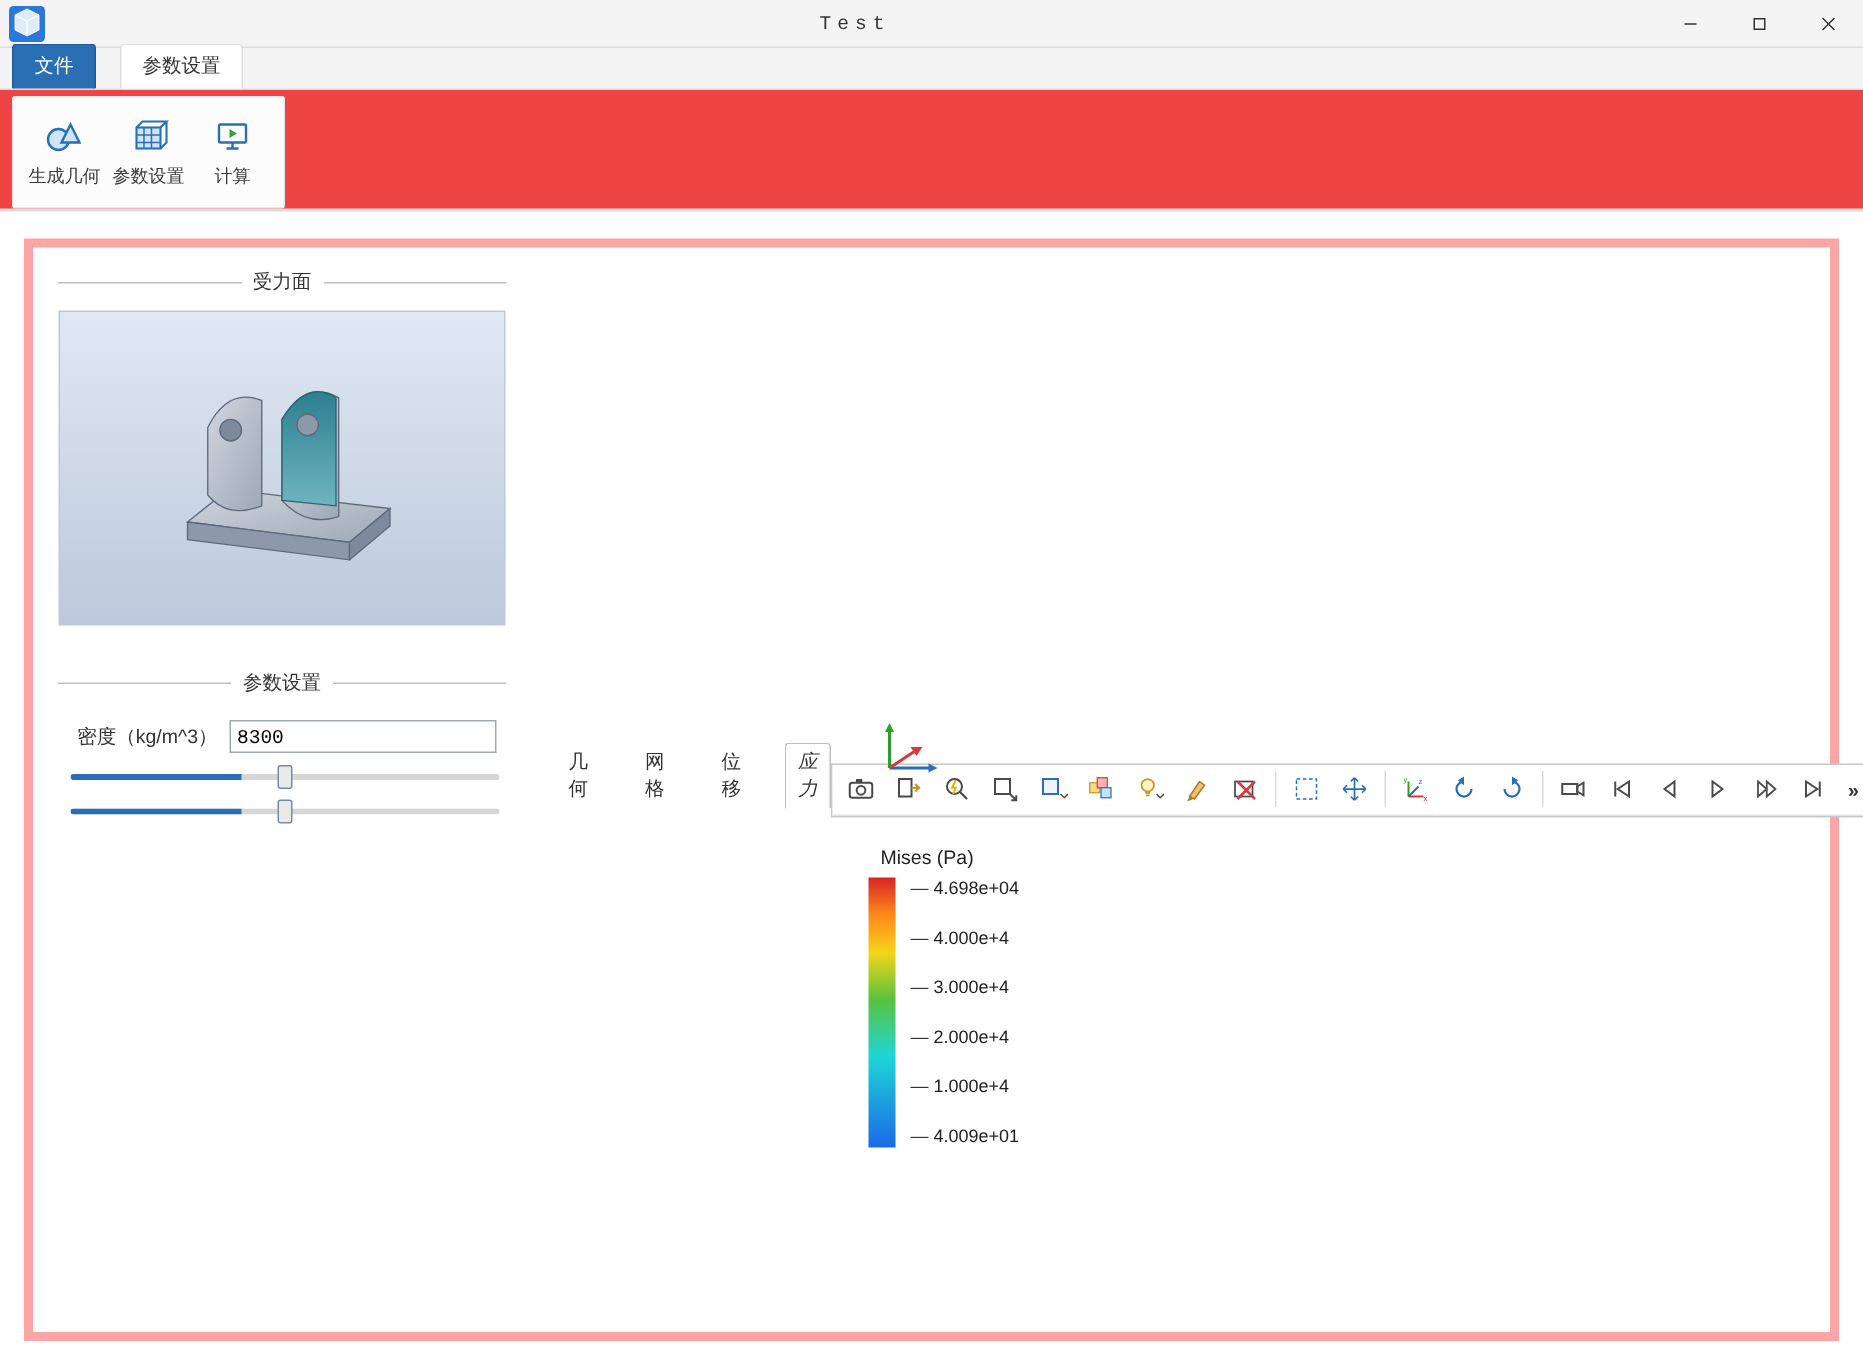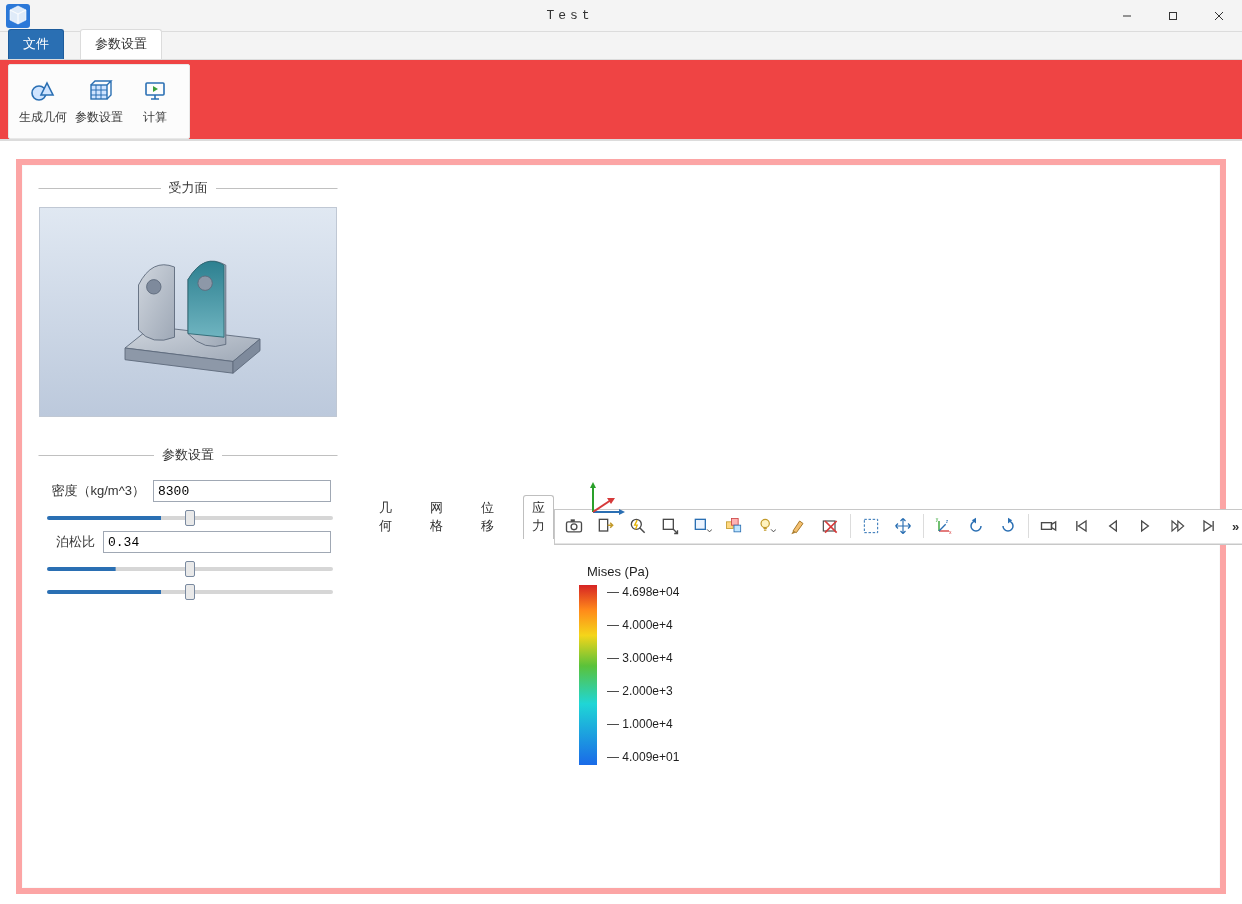--- a/index.html
+++ b/index.html
@@ -45,21 +45,21 @@
   .paramrow.short label { width:58px; }
   .paramrow input[type=text] { flex:1; font-family:"Courier New", monospace; font-size:13px; height:22px; border:1px solid #a0a8b4; padding:1px 4px; }
   .paramrow .slider { margin-top:6px; }
 
   input[type=range] { -webkit-appearance:none; width:100%; height:4px; background:linear-gradient(#2a6fb3,#2a6fb3) no-repeat, #d6d6d6; background-size: var(--fill,40%) 100%; border-radius:2px; }
   input[type=range]::-webkit-slider-thumb { -webkit-appearance:none; width:10px; height:16px; background:#e9e9e9; border:1px solid #7a8aa0; border-radius:2px; }
 
   .rightcol { flex:1; display:flex; flex-direction:row;align-items:center; }
   .viewtabs { height:24px; display:flex; align-items:flex-end; padding-left:6px; gap:20px; font-size:13px; }
   .viewtabs .vt { padding:3px 8px 4px; border:1px solid transparent; border-bottom:none; cursor:default; }
-  .viewtabs .vt.active { border-color:#bfbfbf; background:#fff; border-top-left-radius:3px; border-top-right-radius:3px; }
+  .viewtabs .vt.active { border-color:#bfbfbf; background:#fff; border-top-left-radius:3px; border-top-right-radius:3px;font-style:italic; }
 
   .viewer { flex:1; border:1px solid #c8c8c8; background:linear-gradient(#e2eaf5, #c6d3e6); display:flex; flex-direction:column; position:relative; }
   .vtoolbar { height:34px; background:#fff; border-bottom:1px solid #e4e4e4; display:flex; align-items:center; padding:0 4px; gap:2px; overflow:hidden; }
   .tbtn { width:30px; height:28px; display:flex; align-items:center; justify-content:center; border:1px solid transparent; border-radius:2px; cursor:default; flex:0 0 auto; }
   .tbtn svg { width:20px; height:20px; }
   .tsep { width:1px; height:24px; background:#dcdcdc; margin:0 3px; flex:0 0 auto; }
   .tmore { margin-left:auto; padding:0 6px; font-weight:bold; }
 
   .canvas { flex:1; position:relative; }
   .legend { position:absolute; left:24px; top:20px; font-family:"Arial", sans-serif; font-size:13px; color:#1e1e1e; }
@@ -182,27 +182,20 @@
 
         <div class="paramrow">
           <div class="line1">
             <label>密度（kg/m^3）</label>
             <input type="text" value="8300" style="">
           </div>
           <div class="slider"><input type="range" style="--fill: 40%;" value="50"></div>
         </div>
 
 
-        <div class="paramrow short">
-          <div class="line1">
-            <label>泊松比</label>
-            <input type="text" value="0.34" style="">
-          </div>
-          <div class="slider"><input type="range" style="--fill: 24%;" value="50"></div>
-        </div>
 
         <div class="paramrow short">
           <div class="slider"><input type="range" style="--fill: 40%;" value="50"></div>
         </div>
       </fieldset>
     </div>
 
     <div class="rightcol">
       <div class="viewtabs">
         <div class="vt">几何</div>
@@ -342,21 +335,21 @@
 
         <div class="canvas">
           <div class="legend">
             <div class="ttl">Mises (Pa)</div>
             <div class="row">
               <div class="bar"></div>
               <div class="tickcol">
                 <span>4.698e+04</span>
                 <span>4.000e+4</span>
                 <span>3.000e+4</span>
-                <span>2.000e+3</span>
+                <span>2.000e+4</span>
                 <span>1.000e+4</span>
                 <span>4.009e+01</span>
               </div>
             </div>
           </div>
 
           <div class="model">
             <svg viewBox="0 0 600 520">
               <defs>
                 <radialGradient id="fea1" cx="50%" cy="40%" r="70%">

